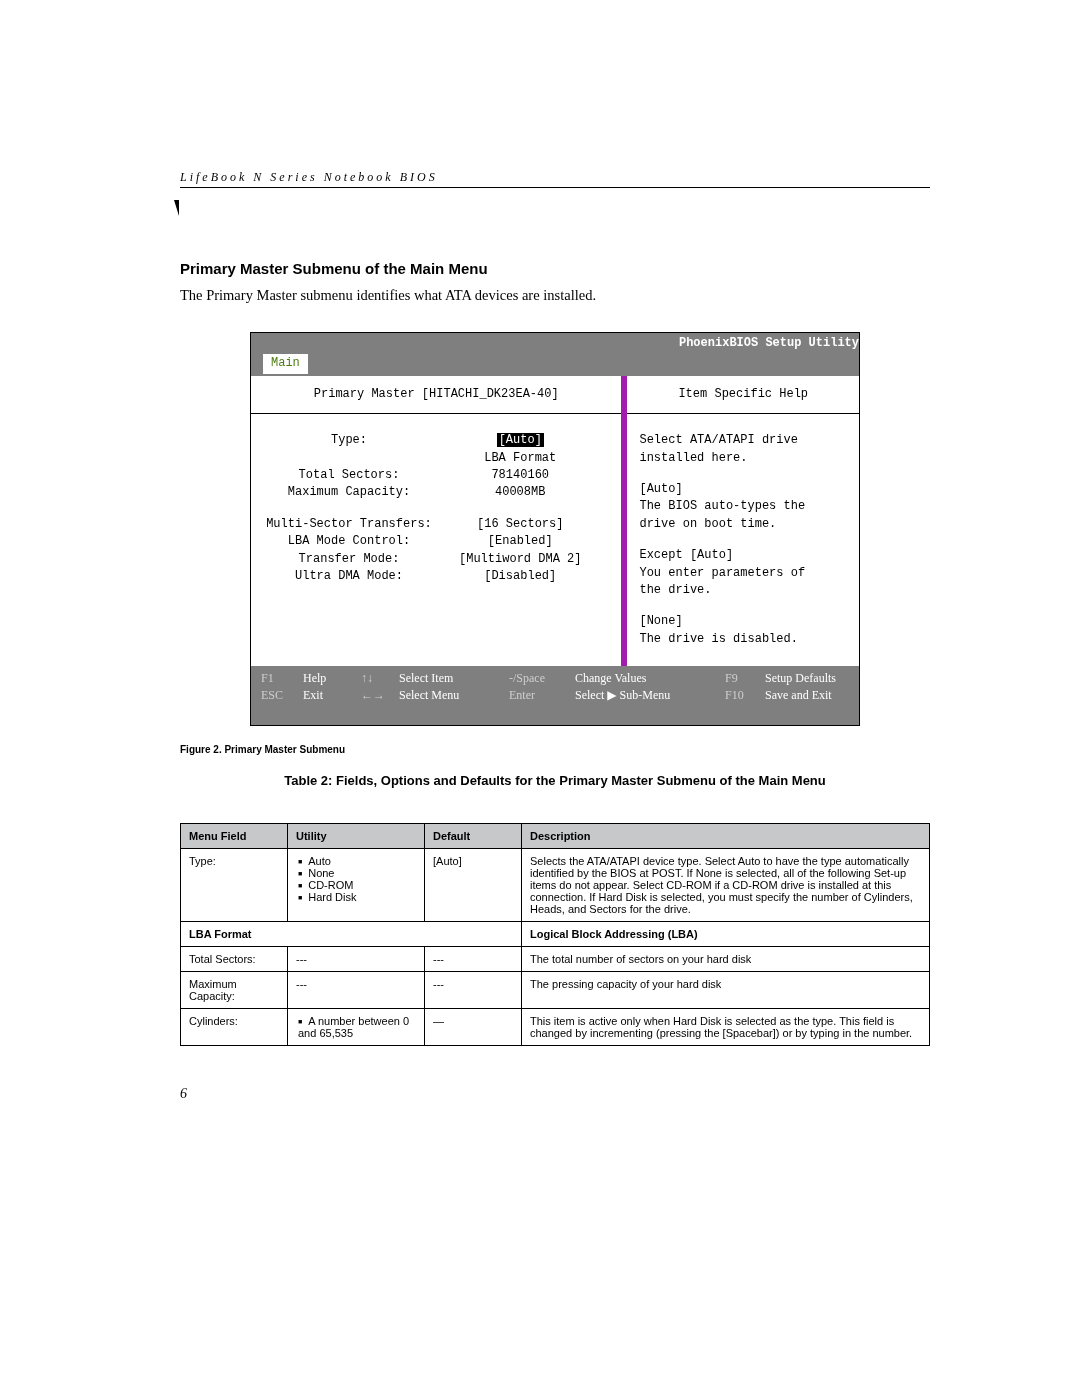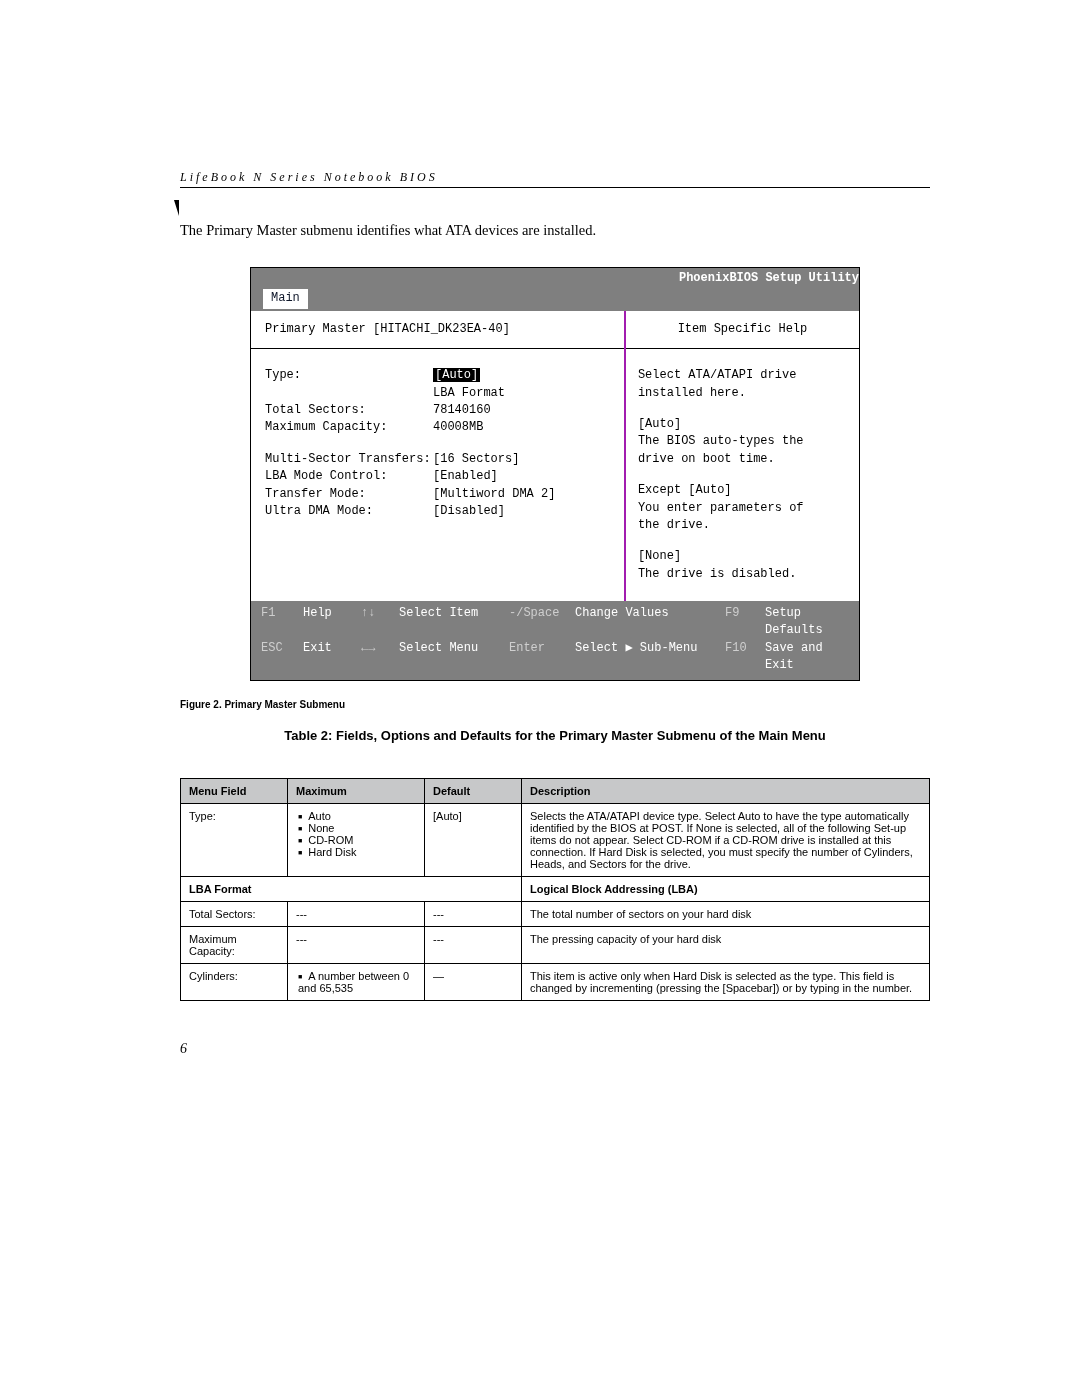--- a/index.html
+++ b/index.html
@@ -63,30 +63,31 @@
     padding: 2px 0;
     font-weight: bold;
   }
   .bios-menubar {
     background: #7f7f7f;
     padding: 0 0 2px 12px;
     color: #fff;
   }
   .bios-menubar .tab {
     background: #fff;
-    color: #0f172a;
+    color: #4d7c0f;
     padding: 1px 8px;
     display: inline-block;
   }
   .bios-mid {
     display: flex;
   }
   .bios-left {
     flex: 1.6;
-    border-right: 2px solid #a21caf;
+    border-right: 6px solid #a21caf;
+    text-align: center;
   }
   .bios-right {
     flex: 1;
   }
   .bios-subheader {
     border-bottom: 1px solid #000;
     padding: 10px 14px;
   }
   .bios-content {
     padding: 18px 14px 60px 14px;
@@ -100,22 +101,22 @@
     background: #000;
     color: #fff;
     padding: 0 2px;
   }
   .bios-help-content {
     padding: 18px 12px;
   }
   .bios-footer {
     background: #7f7f7f;
     color: #fff;
-    padding: 4px 10px 5px 10px;
-    font-family: Liberation Mono, monospace;
+    padding: 4px 10px 20px 10px;
+    font-family: Liberation Serif, serif;
     font-size: 12px;
   }
   .bios-footer .row { display: flex; }
   .bf-col1 { width: 42px; color:#cfcfcf;}
   .bf-col2 { width: 58px; }
   .bf-col3 { width: 38px; color:#cfcfcf;}
   .bf-col4 { width: 110px; }
   .bf-col5 { width: 66px; color:#cfcfcf;}
   .bf-col6 { width: 150px; }
   .bf-col7 { width: 40px; color:#cfcfcf;}
@@ -184,20 +185,21 @@
   }
 </style>
 </head>
 <body>
 
 <div class="page">
 
   <div class="header-line">LifeBook N Series Notebook BIOS</div>
   <span class="tab-mark"></span>
 
+  <div class="section-heading">Primary Master Submenu of the Main Menu</div>
   <div class="body-text">The Primary Master submenu identifies what ATA devices are installed.</div>
 
   
   <div class="bios-box">
     <div class="bios-title">PhoenixBIOS Setup Utility</div>
     <div class="bios-menubar">
       <span class="tab">Main</span>
     </div>
     <div class="bios-mid">
       <div class="bios-left">
@@ -282,21 +284,21 @@
   </div>
 
   <div class="fig-caption">Figure 2.  Primary Master Submenu</div>
 
   <div class="table-caption">Table 2: Fields, Options and Defaults for the Primary Master Submenu of the Main Menu</div>
 
   <table class="data">
     <thead>
       <tr>
         <th class="col-field">Menu Field</th>
-        <th class="col-opts">Maximum</th>
+        <th class="col-opts">Utility</th>
         <th class="col-def">Default</th>
         <th>Description</th>
       </tr>
     </thead>
     <tbody id="table-body">
         <tr>
           <td>Type:</td>
           <td>
             <ul class="opts">
               <li>Auto</li>

